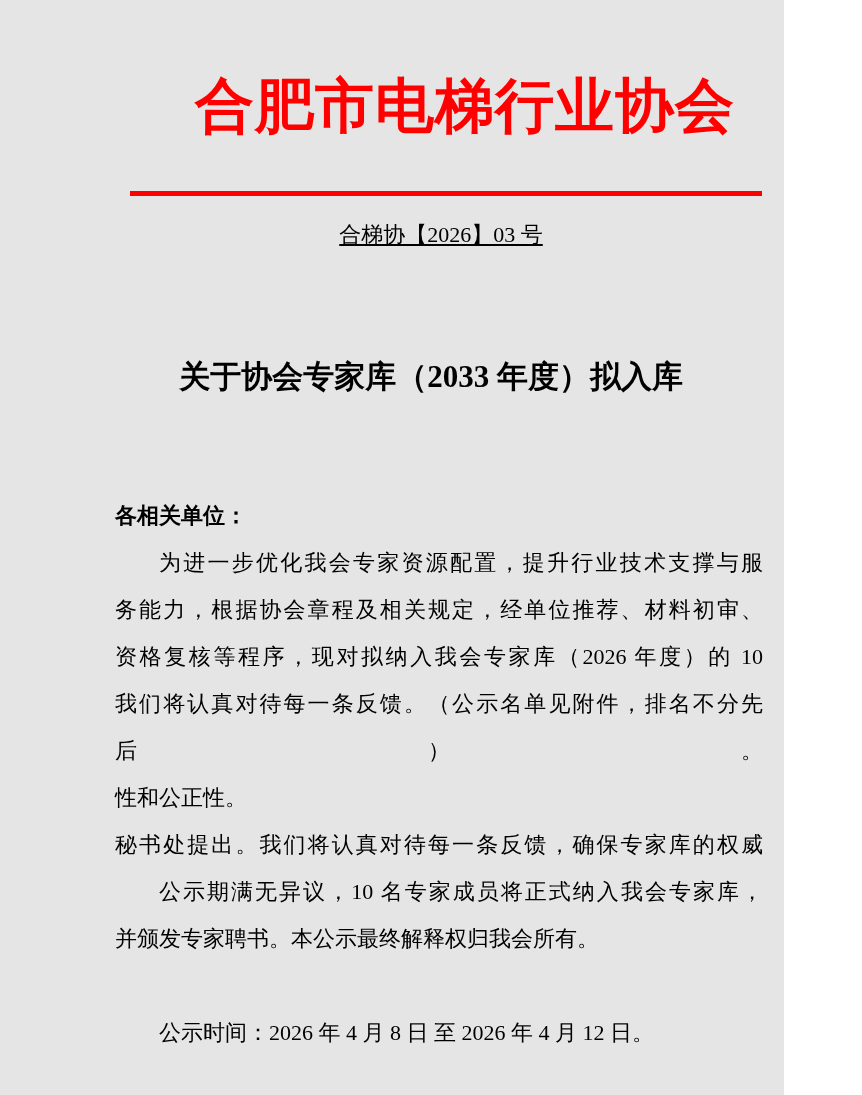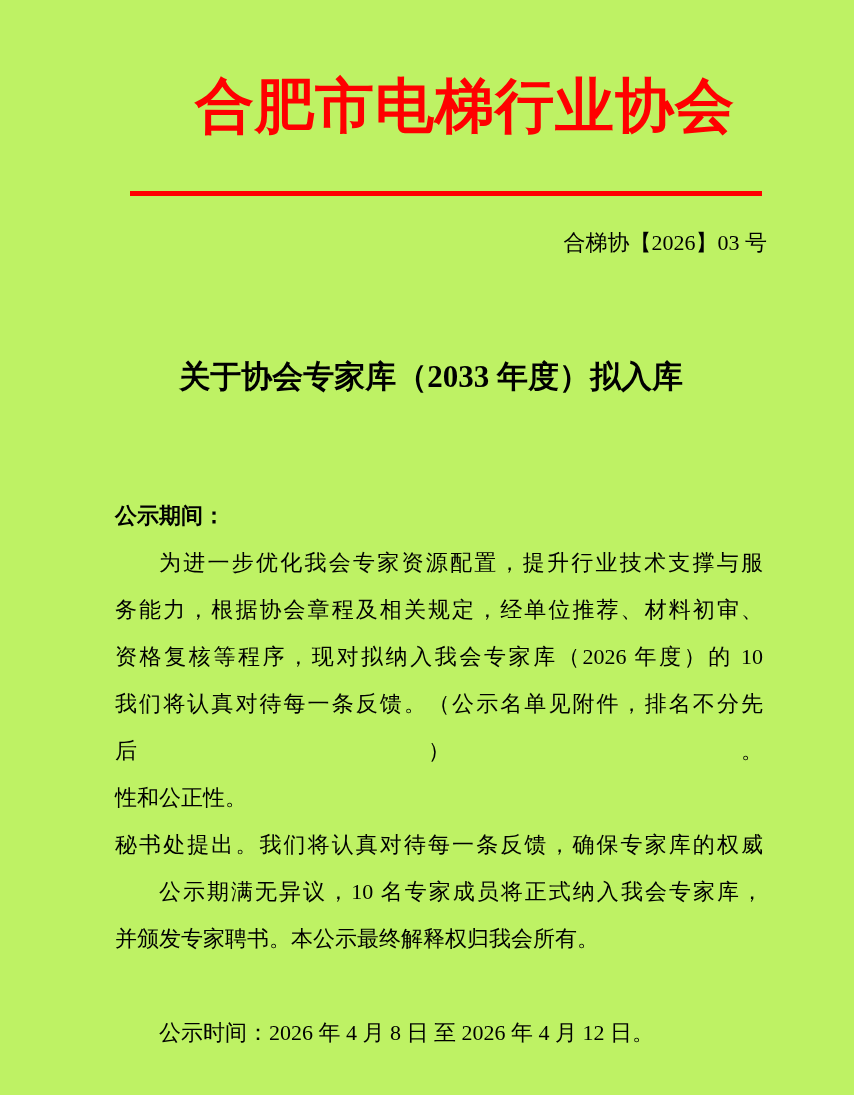--- a/index.html
+++ b/index.html
@@ -8,23 +8,23 @@
       background: #ffffff;
     }
     body {
       width: 862px;
       height: 1095px;
       font-family: "Liberation Serif", "DejaVu Serif", serif;
       color: #000000;
     }
     .page {
       position: relative;
-      width: 854px;
+      width: 784px;
       height: 1095px;
-      background: #bef264;
+      background: #e5e5e5;
       overflow: hidden;
     }
     .masthead {
       position: absolute;
       top: 70px;
       left: 34px;
       width: 862px;
       text-align: center;
       font-size: 59px;
       font-weight: bold;
@@ -36,26 +36,27 @@
     .red-rule {
       position: absolute;
       top: 191px;
       left: 130px;
       width: 632px;
       height: 5px;
       background: #ff0000;
     }
     .doc-number {
       position: absolute;
-      top: 229px;
+      top: 221px;
       left: 115px;
       width: 652px;
-      text-align: right;
+      text-align: center;
       font-size: 22px;
       line-height: 1.3;
+      text-decoration: underline;
     }
     .doc-title {
       position: absolute;
       top: 350px;
       left: 0;
       width: 862px;
       text-align: center;
       font-size: 31px;
       font-weight: bold;
       line-height: 54px;
@@ -95,21 +96,21 @@
 
   <div class="red-rule"></div>
 
   <div class="doc-number">合梯协【2026】03 号</div>
 
   <div class="doc-title">
     <div>关于协会专家库（2033 年度）拟入库</div>
   </div>
 
   <div class="body-text">
-    <div class="line salutation">公示期间：</div>
+    <div class="line salutation">各相关单位：</div>
     <div class="line indent fill">为进一步优化我会专家资源配置，提升行业技术支撑与服</div>
     <div class="line fill">务能力，根据协会章程及相关规定，经单位推荐、材料初审、</div>
     <div class="line fill">资格复核等程序，现对拟纳入我会专家库（2026 年度）的 10</div>
     <div class="line fill">我们将认真对待每一条反馈。（公示名单见附件，排名不分先后）。</div>
     <div class="line">性和公正性。</div>
     <div class="line fill">秘书处提出。我们将认真对待每一条反馈，确保专家库的权威</div>
     <div class="line indent fill">公示期满无异议，10 名专家成员将正式纳入我会专家库，</div>
     <div class="line">并颁发专家聘书。本公示最终解释权归我会所有。</div>
     <div class="spacer"></div>
     <div class="line indent">公示时间：2026 年 4 月 8 日 至 2026 年 4 月 12 日。</div>

